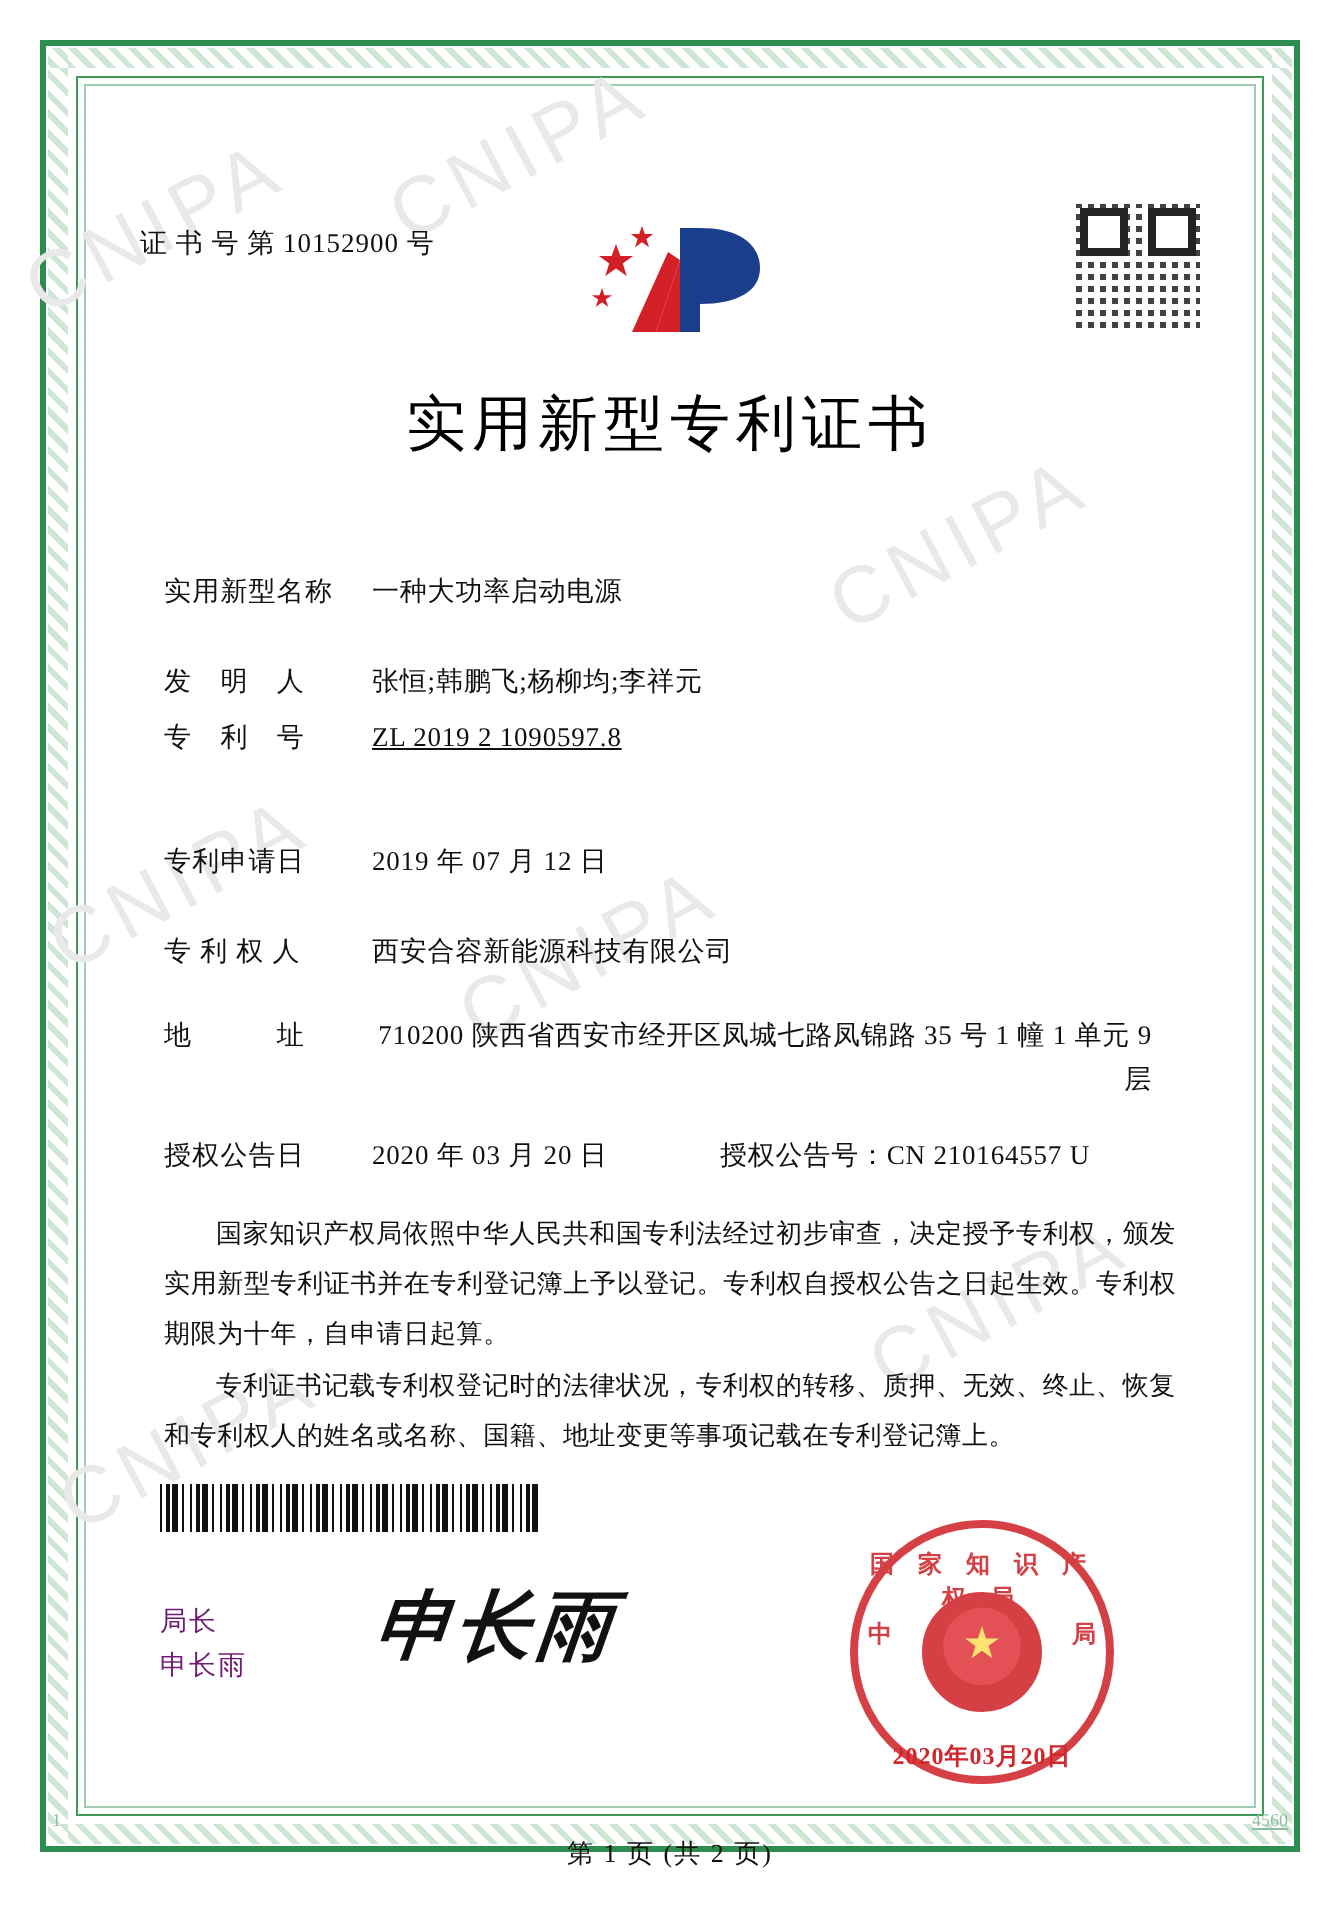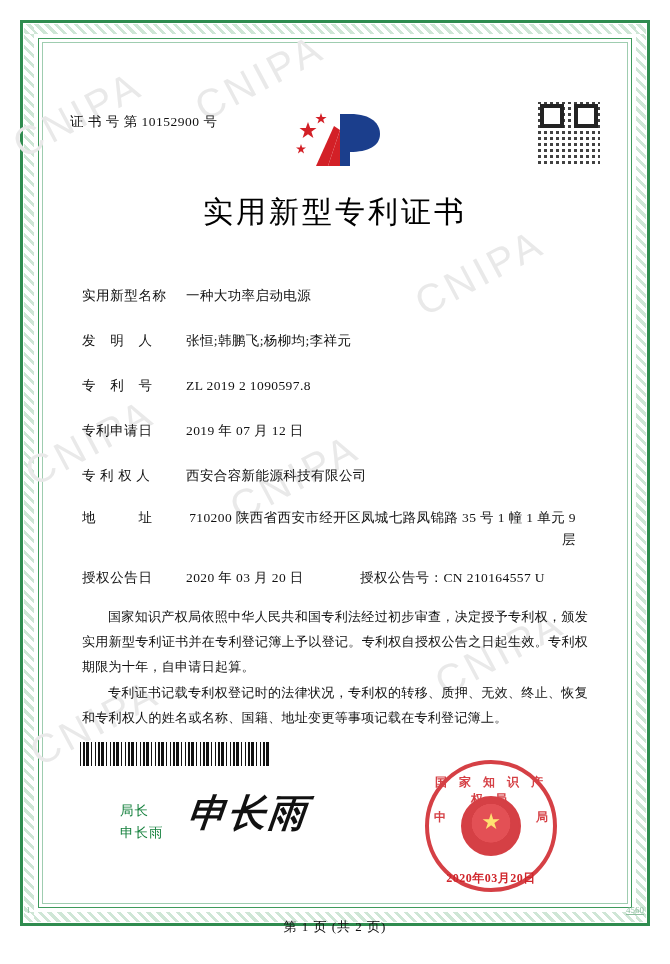--- a/index.html
+++ b/index.html
@@ -152,21 +152,21 @@
   .f-label {
     display: inline-block;
     width: 104px;
     letter-spacing: 6px;
   }
   .f-label.wide { letter-spacing: 0.6px; }
   .f-value { display: inline; }
 
   .row1 { top: 215px; left: 12px; }
   .row2 { top: 260px; left: 12px; }
-  .row3 { top: 305px; left: 12px; }
+  .row3 { top: 288px; left: 12px; text-decoration: underline; }
   .row4 { top: 350px; left: 12px; }
   .row5 { top: 395px; left: 12px; }
   .row6 { top: 437px; left: 12px; width: 505px; }
   .row6 .f-value { display: inline-block; width: 390px; vertical-align: top; text-align: right; }
   .row7 { top: 497px; left: 12px; }
   .row7b { top: 497px; left: 290px; }
 
   .para {
     position: absolute;
     left: 12px;
@@ -190,23 +190,22 @@
       #111 0 1px, #fff 1px 3px, #111 3px 5px, #fff 5px 6px,
       #111 6px 9px, #fff 9px 11px, #111 11px 12px, #fff 12px 15px);
   }
 
   .sign-block {
     position: absolute;
     left: 10px;
     top: 730px;
     font-size: 13.5px;
     line-height: 22px;
-    color: #15803d;
+    color: #701a75;
     letter-spacing: 1px;
-    margin-left: 40px;
   }
   .signature {
     position: absolute;
     left: 118px;
     top: 718px;
     font-size: 38px;
     font-family: "Liberation Serif", serif;
     font-style: italic;
     font-weight: bold;
     color: #111;

